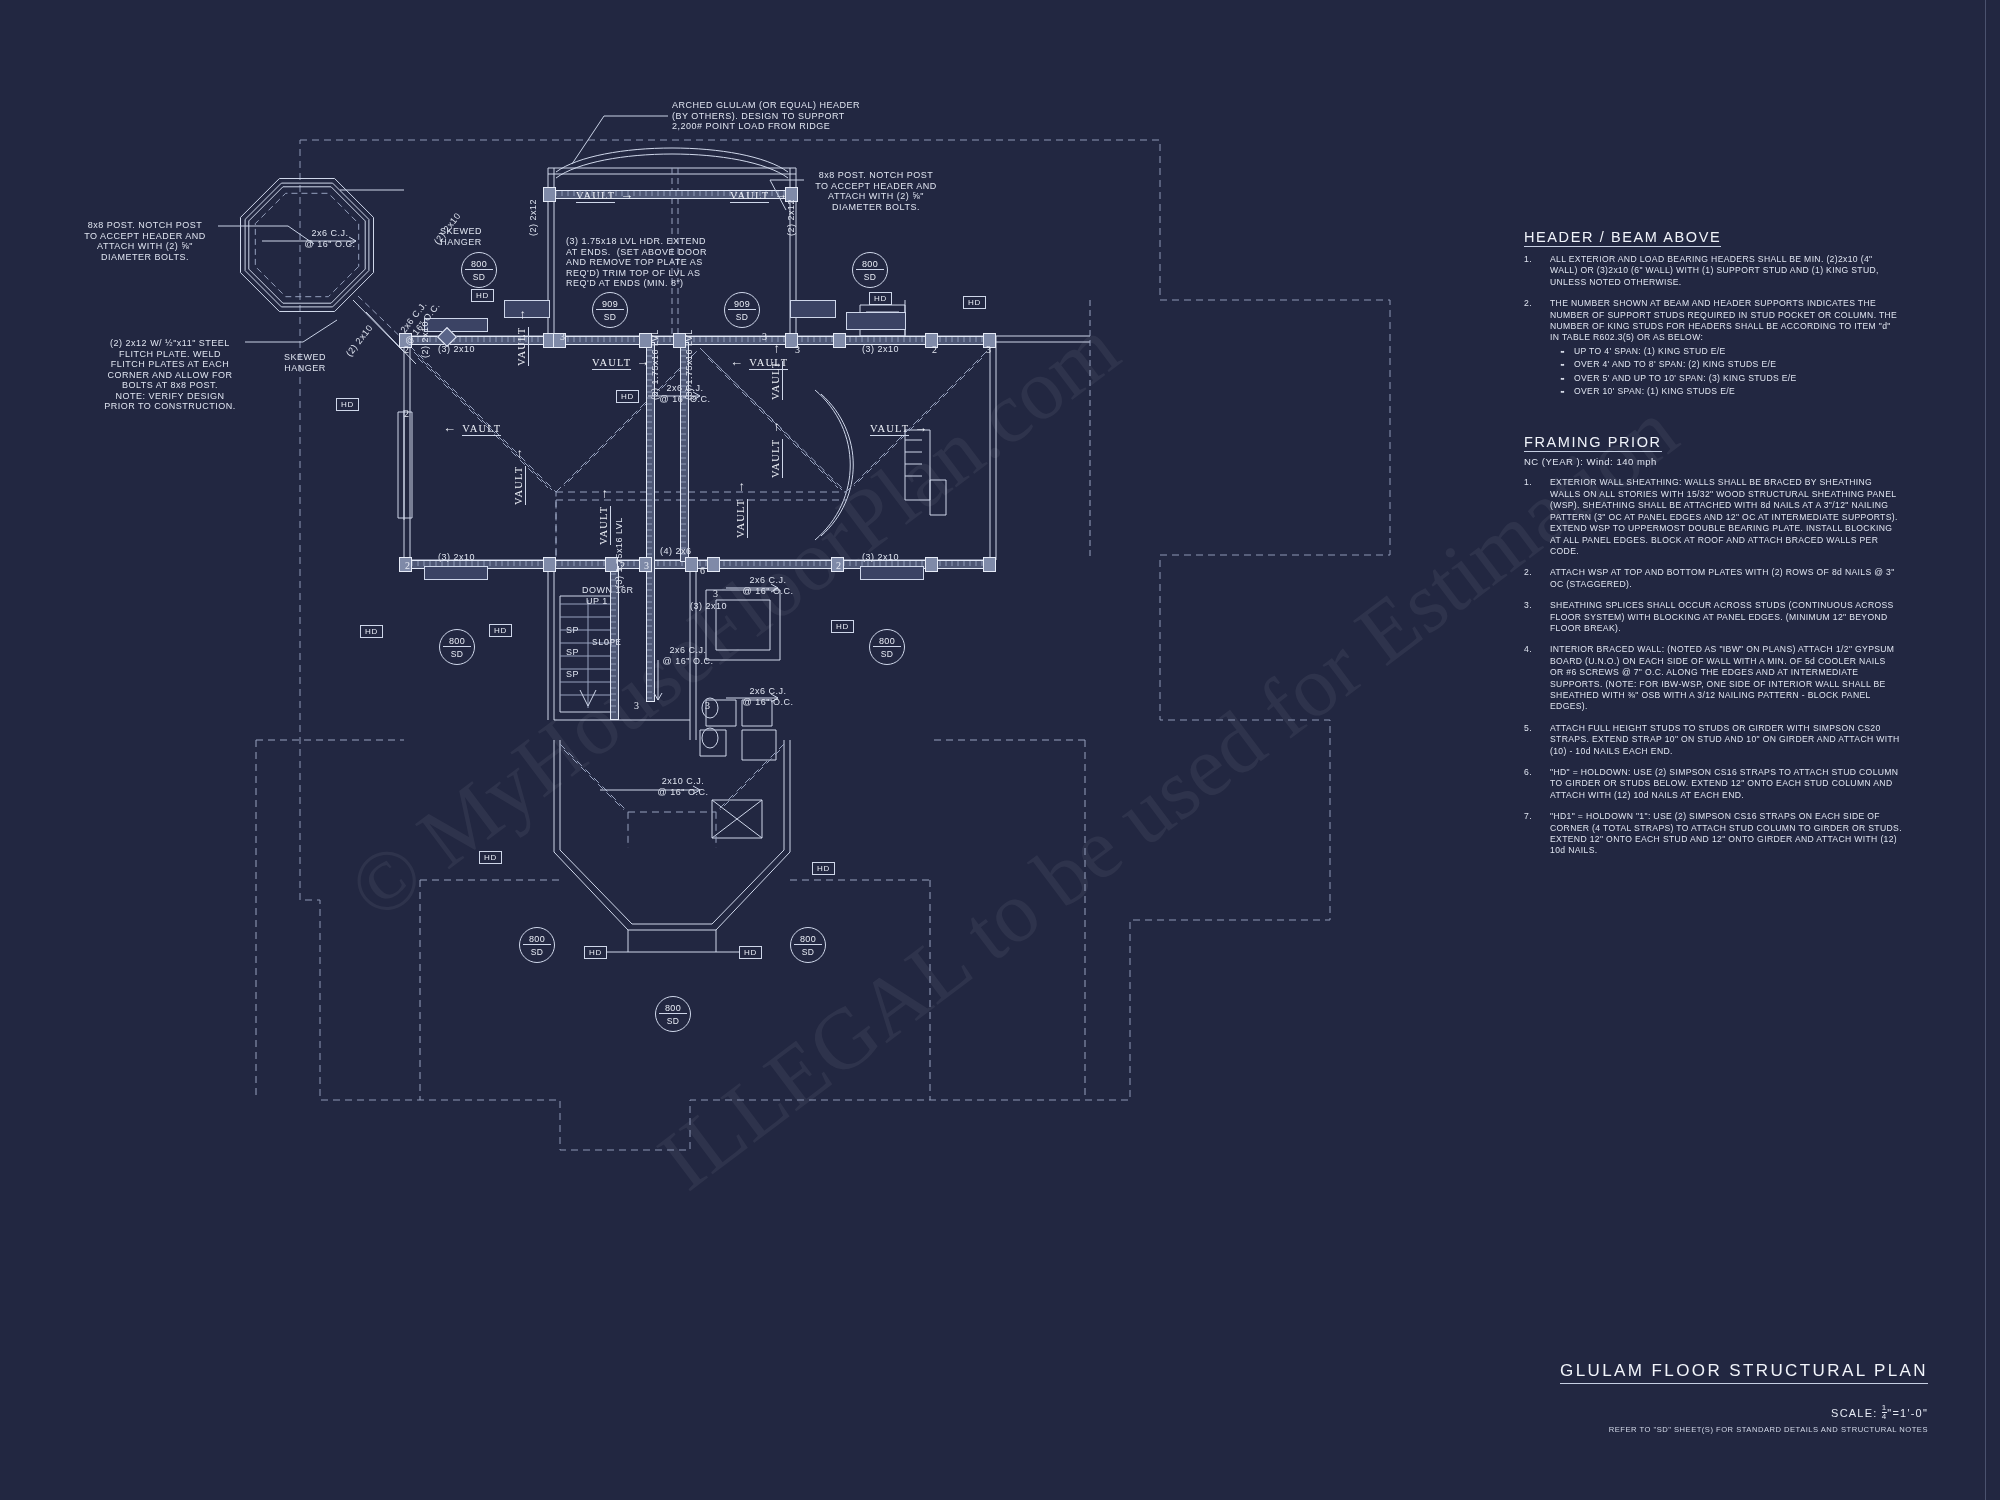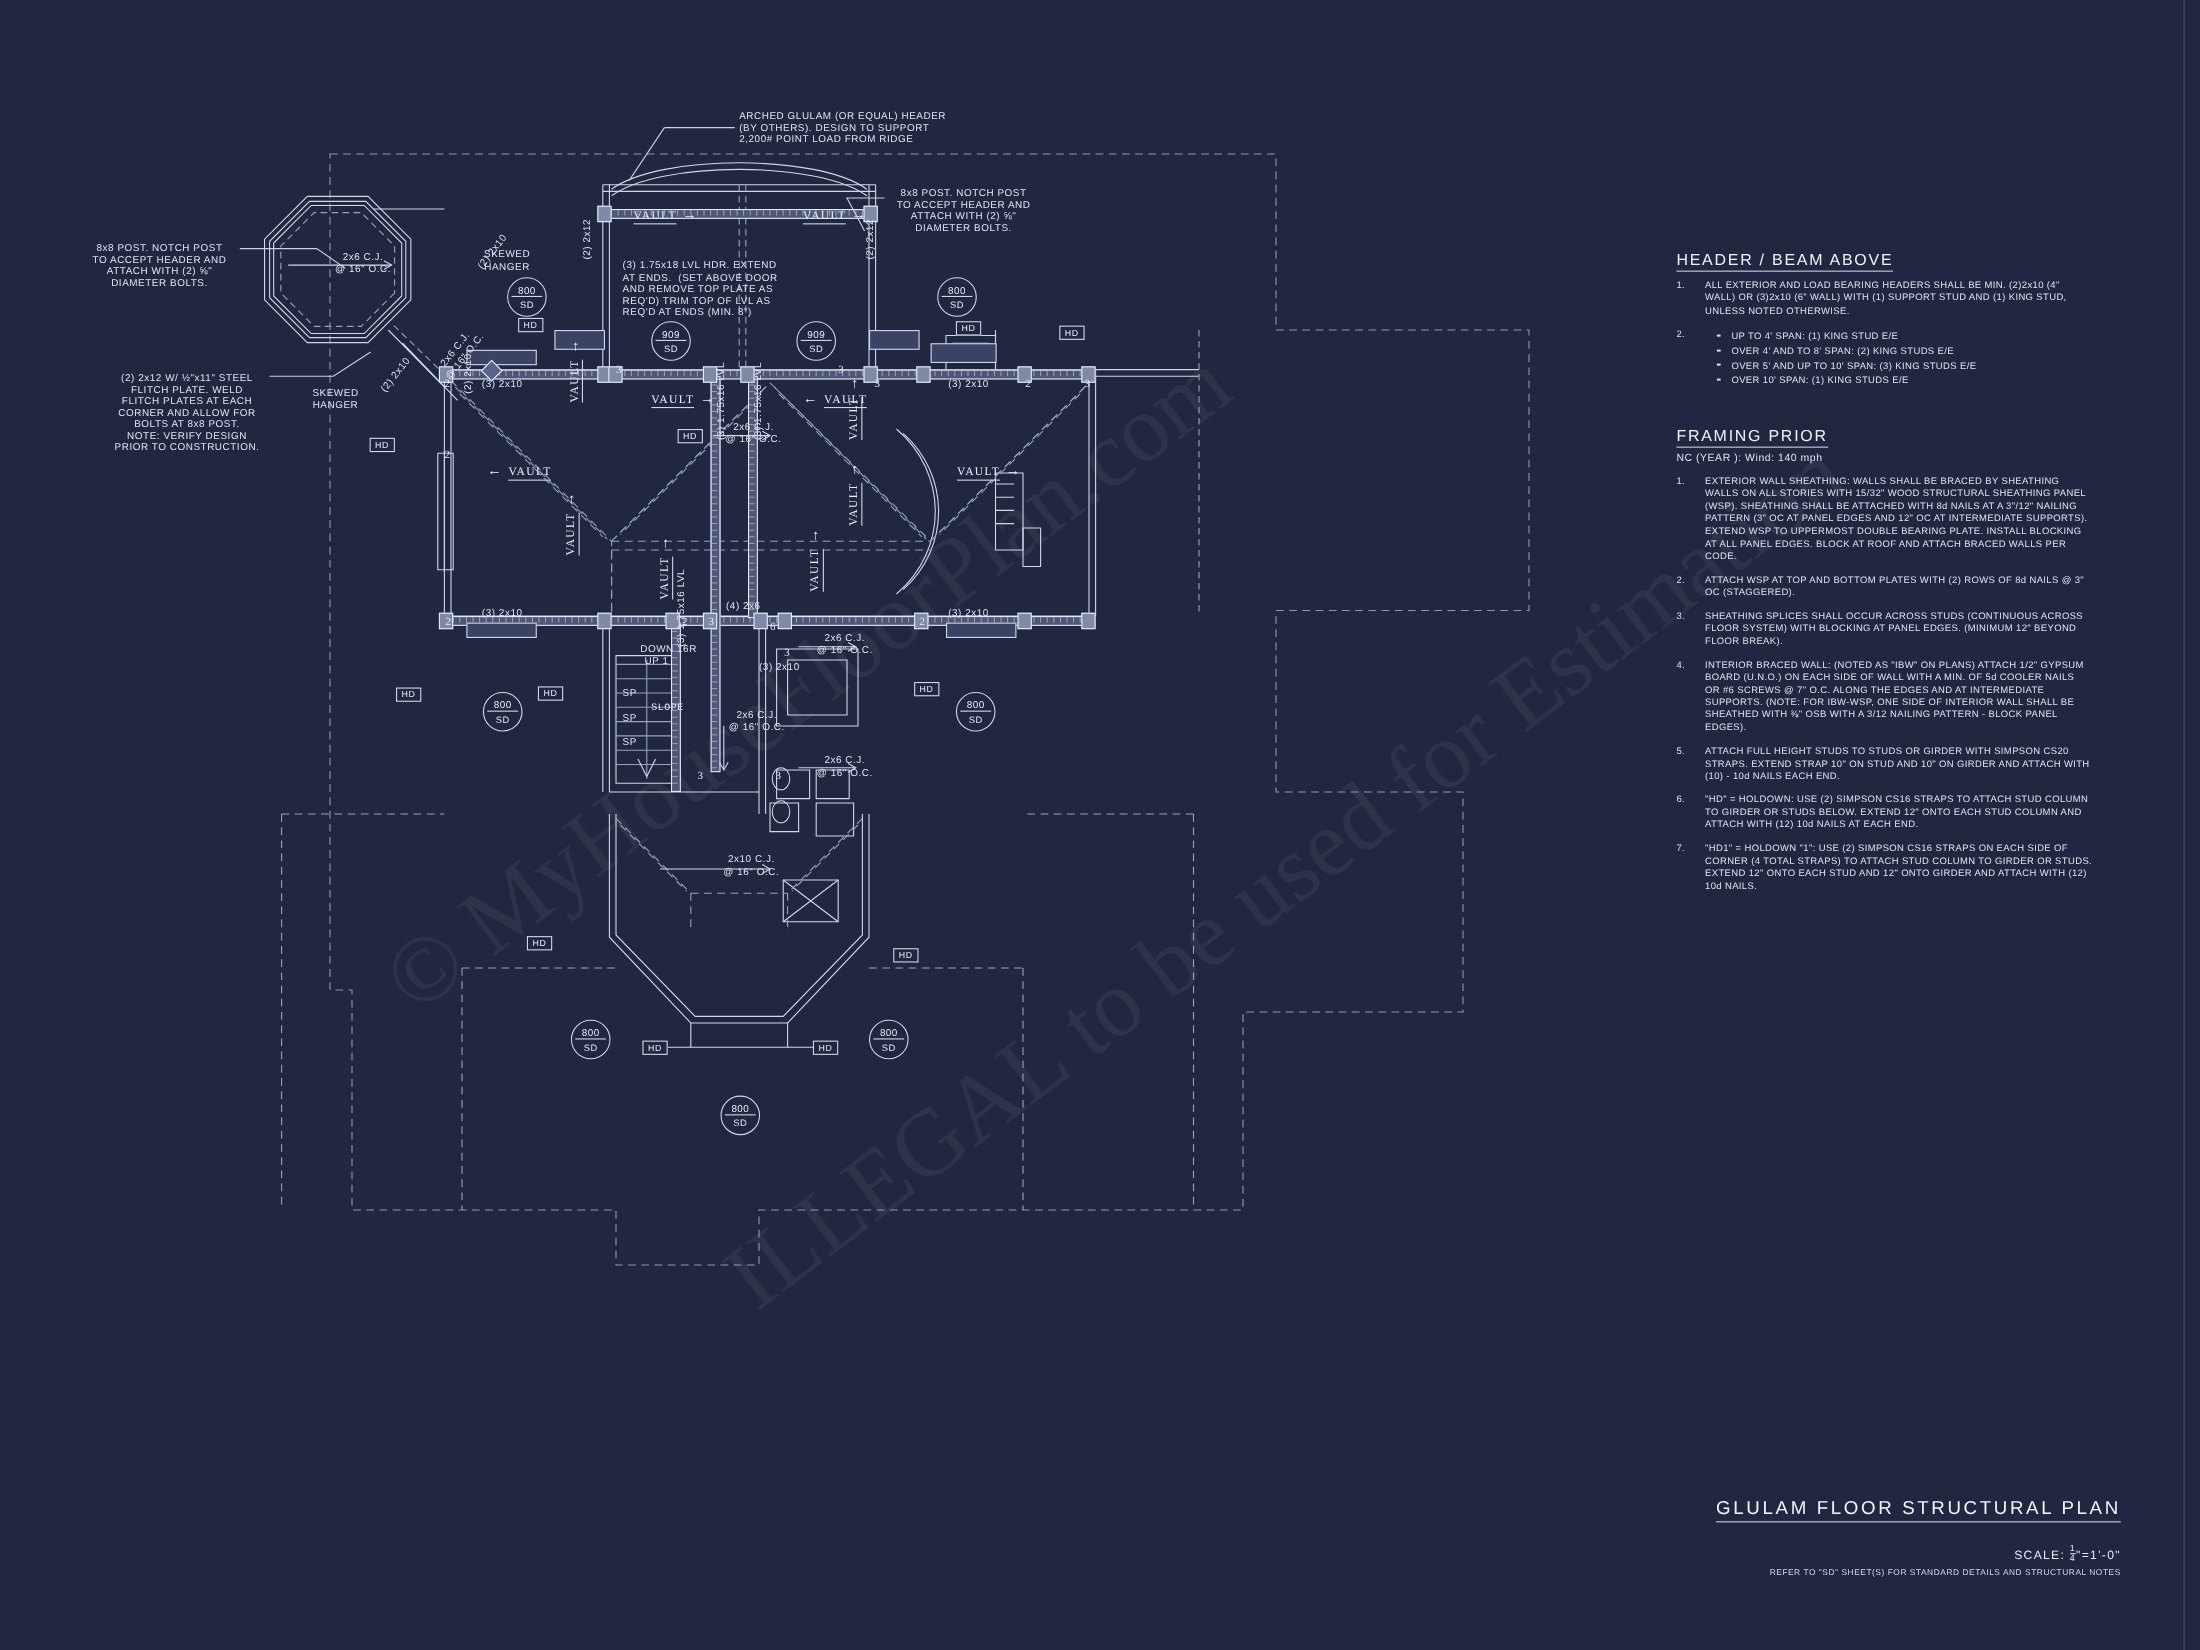--- a/index.html
+++ b/index.html
@@ -818,20 +818,21 @@
     <div id="hdrNotes">
         <div class="note">
           <div class="idx">1.</div>
           <div class="bdy">
             <div>ALL EXTERIOR AND LOAD BEARING HEADERS SHALL BE MIN. (2)2x10 (4" WALL) OR (3)2x10 (6" WALL) WITH (1) SUPPORT STUD AND (1) KING STUD, UNLESS NOTED OTHERWISE.</div>
           </div>
         </div>
         <div class="note">
           <div class="idx">2.</div>
           <div class="bdy">
+            <div>THE NUMBER SHOWN AT BEAM AND HEADER SUPPORTS INDICATES THE NUMBER OF SUPPORT STUDS REQUIRED IN STUD POCKET OR COLUMN. THE NUMBER OF KING STUDS FOR HEADERS SHALL BE ACCORDING TO ITEM "d" IN TABLE R602.3(5) OR AS BELOW:</div>
             <ul class="blist">
               <li>
                 <span class="bt">▪▪</span>
                 <span class="bx">UP TO 4' SPAN: (1) KING STUD E/E</span>
               </li>
               <li>
                 <span class="bt">▪▪</span>
                 <span class="bx">OVER 4' AND TO 8' SPAN: (2) KING STUDS E/E</span>
               </li>
               <li>

